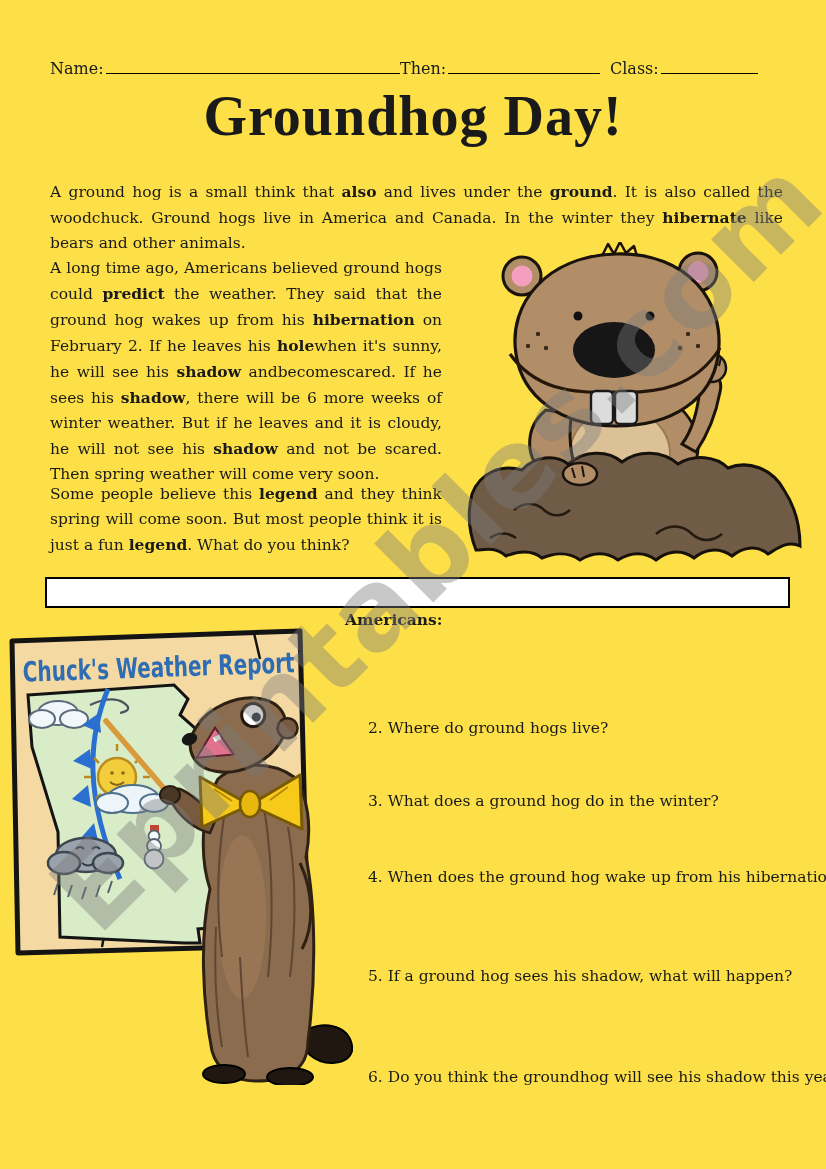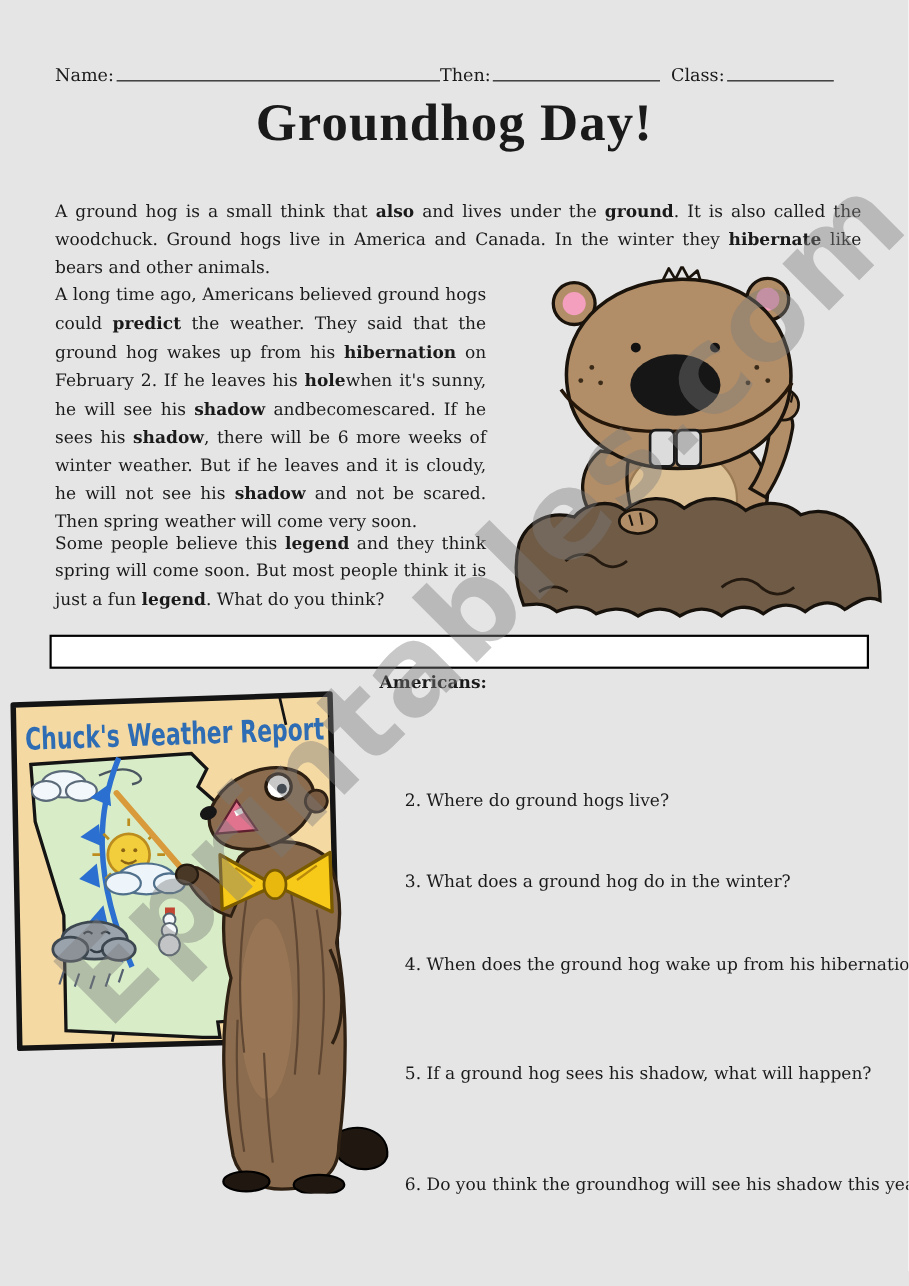--- a/index.html
+++ b/index.html
@@ -1,29 +1,29 @@
 <!DOCTYPE html>
 <html><head>
 <meta charset="utf-8">
 <style>
   html,body{margin:0;padding:0;background:#ffffff;}
   .page{
-    position:relative;width:826px;height:1169px;margin:0 auto;background:#e5e5e5;
+    position:relative;width:826px;height:1169px;margin:0 auto;background:#fde047;
     font-family:"DejaVu Serif", serif;color:#1a1a1a;overflow:hidden;
   }
   
   .hdr-field{position:absolute;top:58px;font-size:16px;white-space:nowrap;}
   .uline{display:inline-block;border-bottom:1.6px solid #000;height:15px;vertical-align:baseline;margin-left:2px;}
   .u-name{width:294px;}
   .u-date{width:152px;}
   .u-class{width:97px;}
   
   .title{
     position:absolute;top:84px;left:0;width:100%;text-align:center;
-    font-family:"Liberation Serif", serif;font-weight:bold;font-size:48px;letter-spacing:1px;
+    font-family:"Liberation Serif", serif;font-weight:bold;font-size:56px;letter-spacing:1px;
   }
   
   .para{position:absolute;font-size:15.5px;line-height:25px;text-align:justify;}
   .p1{left:50px;top:179px;width:733px;}
   .p2{left:50px;top:256px;width:392px;}
   .p3{left:50px;top:481px;width:392px;}
   .bold{font-weight:bold;}
   
   .answer-box{position:absolute;left:45px;top:577px;width:741px;height:27px;border:2px solid #000;background:#fff;}
   

